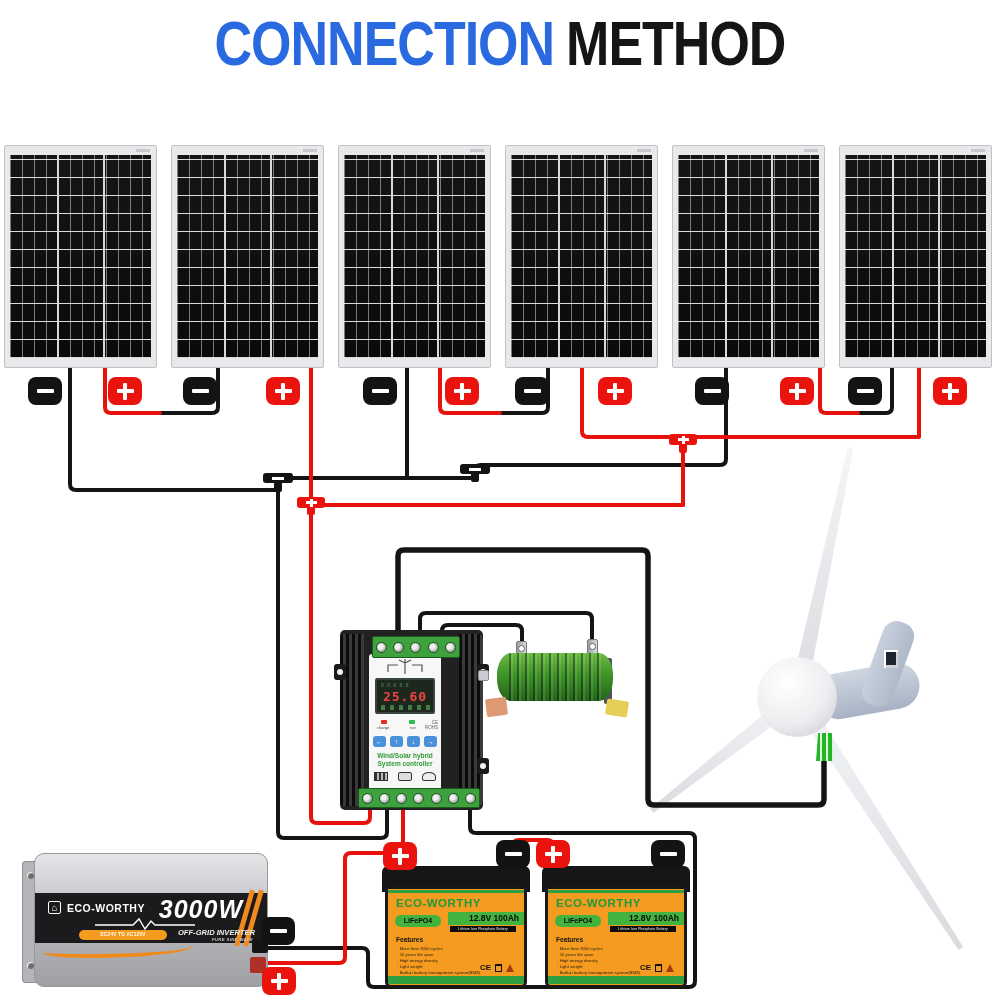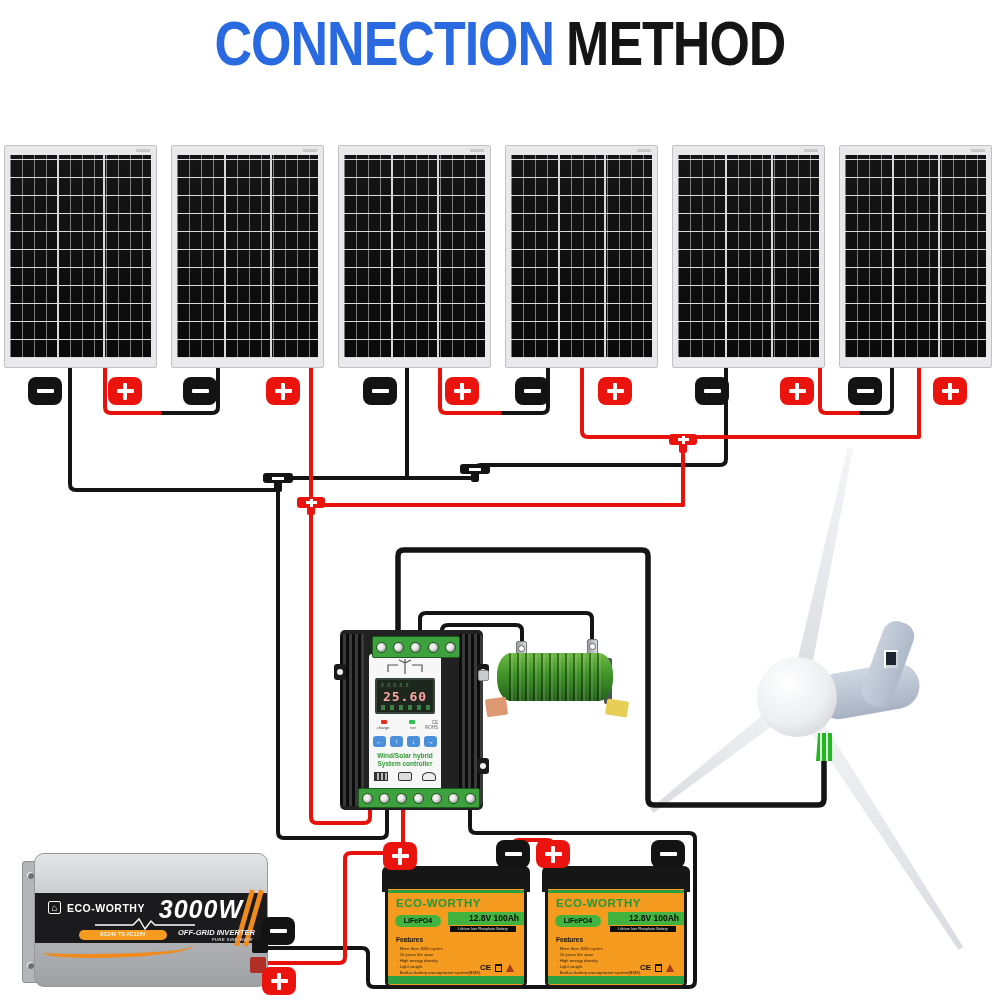--- a/index.html
+++ b/index.html
@@ -56,21 +56,21 @@
   #controller .fin.l{left:0;border-radius:5px 0 0 5px;} #controller .fin.r{right:0;border-radius:0 5px 5px 0;}
   #controller .ear{position:absolute;width:12px;height:16px;background:#1a1a1a;border-radius:3px;}
   #controller .ear i{position:absolute;left:3px;top:5px;width:6px;height:6px;border-radius:50%;background:#f2f2f2;display:block;}
   .face{position:absolute;left:29px;top:24px;width:72px;height:138px;background:#f7f7f7;border-radius:3px;}
   .tblock{position:absolute;background:#3da23d;border:1px solid #1c5a1c;border-radius:2px;z-index:6;display:flex;align-items:center;justify-content:space-around;}
   .screw{width:11px;height:11px;border-radius:50%;background:radial-gradient(circle at 40% 40%,#f0f0f0 30%,#9aa89a 70%);border:1px solid #234d23;box-sizing:border-box;}
   .schem{position:absolute;left:16px;top:4px;}
   .lcd{position:absolute;left:6px;top:24px;width:60px;height:36px;background:#1d271e;border:2px solid #39453a;border-radius:2px;box-sizing:border-box;}
   .lcd .sm{position:absolute;left:4px;top:2px;font-size:5px;color:#4f8f55;letter-spacing:1px;}
   .lcd .big{position:absolute;left:0;right:0;top:9px;text-align:center;font-family:"DejaVu Sans Mono",monospace;
-            font-size:13px;font-weight:bold;color:#fca5a5;letter-spacing:1px;}
+            font-size:13px;font-weight:bold;color:#ef4444;letter-spacing:1px;}
   .lcd .icons{position:absolute;left:4px;bottom:2px;width:50px;height:5px;
       background:repeating-linear-gradient(90deg,#3f7f45 0 4px,transparent 4px 9px);}
   .ledrow{position:absolute;left:0;top:66px;width:72px;height:14px;font-size:4px;color:#444;}
   .led{position:absolute;top:0;width:6px;height:4px;border-radius:1px;}
   .ledrow .lab{position:absolute;top:5px;}
   .certs{position:absolute;right:3px;top:0;font-size:4.5px;color:#666;line-height:5px;text-align:right;}
   .btnrow{position:absolute;left:0;top:82px;width:72px;display:flex;justify-content:center;gap:4px;}
   .cbtn{width:13px;height:11px;border-radius:3px;background:#4a8fd9;color:#fff;font-size:7px;line-height:11px;text-align:center;}
   .cname{position:absolute;left:0;top:98px;width:72px;text-align:center;color:#2e9b35;font-weight:bold;font-size:6.5px;line-height:8px;}
   .cicons{position:absolute;left:0;top:118px;width:72px;display:flex;justify-content:space-around;}

